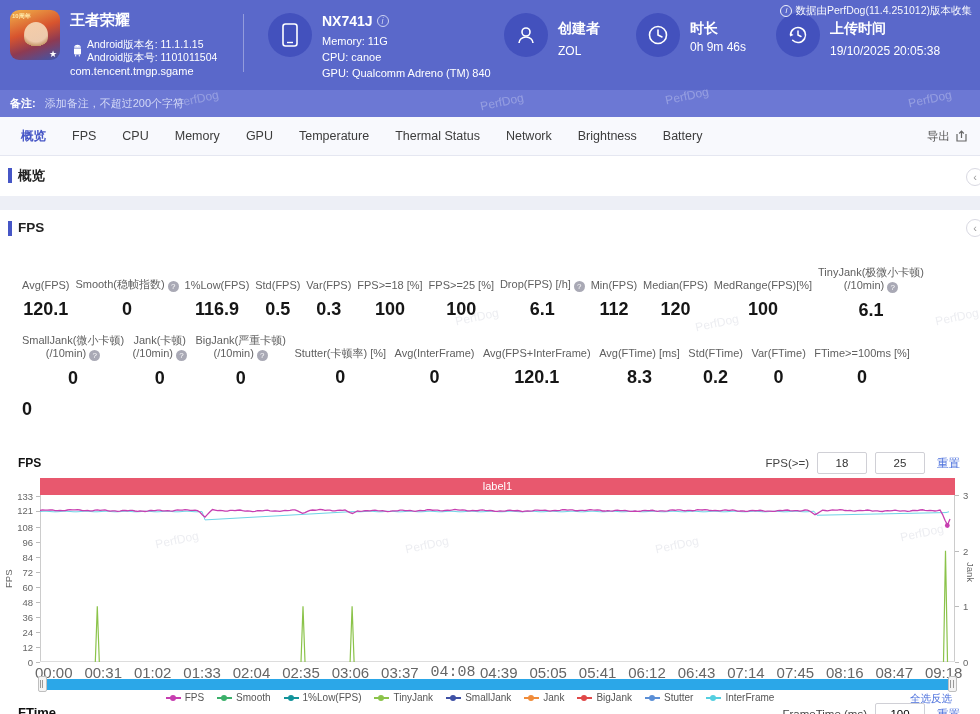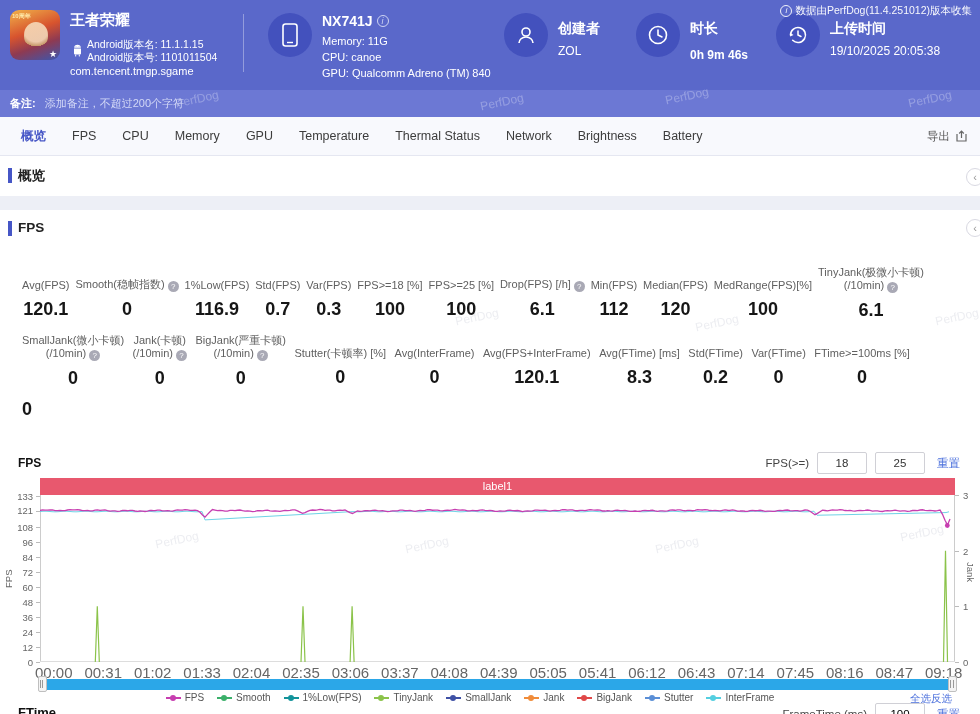--- a/index.html
+++ b/index.html
@@ -152,21 +152,21 @@
     <div class="blk-label" style="left:558px;top:20px;">创建者</div>
     <div class="blk-value" style="left:558px;top:44px;">ZOL</div>
 
     <div class="hcircle" style="left:636px;top:13px;">
       <svg width="22" height="22" viewBox="0 0 22 22">
         <circle cx="11" cy="11" r="8.5" fill="none" stroke="#fff" stroke-width="1.6"></circle>
         <path d="M11 6 v5 l4 2" fill="none" stroke="#fff" stroke-width="1.6" stroke-linecap="round"></path>
       </svg>
     </div>
     <div class="blk-label" style="left:690px;top:20px;">时长</div>
-    <div class="blk-value" style="left:690px;top:48px;font-weight:bold;">0h 9m 46s</div>
+    <div class="blk-value" style="left:690px;top:40px;">0h 9m 46s</div>
 
     <div class="hcircle" style="left:776px;top:13px;">
       <svg width="22" height="22" viewBox="0 0 22 22">
         <path d="M3.5 11 a7.5 7.5 0 1 1 2.2 5.3" fill="none" stroke="#fff" stroke-width="1.6" stroke-linecap="round"></path>
         <path d="M3 12.5 l0.5 -3.5 3 2" fill="#fff"></path>
         <path d="M11 7 v4 l3 1.5" fill="none" stroke="#fff" stroke-width="1.5" stroke-linecap="round"></path>
       </svg>
     </div>
     <div class="blk-label" style="left:830px;top:20px;">上传时间</div>
     <div class="blk-value" style="left:830px;top:44px;">19/10/2025 20:05:38</div>
@@ -229,21 +229,21 @@
         <div class="stat">
           <div class="slabel">
             <span>1%Low(FPS)</span>
           </div>
           <div class="sval">116.9</div>
         </div>
         <div class="stat">
           <div class="slabel">
             <span>Std(FPS)</span>
           </div>
-          <div class="sval">0.7</div>
+          <div class="sval">0.5</div>
         </div>
         <div class="stat">
           <div class="slabel">
             <span>Var(FPS)</span>
           </div>
           <div class="sval">0.3</div>
         </div>
         <div class="stat">
           <div class="slabel">
             <span>FPS&gt;=18 [%]</span>
@@ -425,21 +425,21 @@
   </div>
   <div class="xlabels" id="xlabels">
       <span style="left: -5px;">00:00</span>
       <span style="left: 44.44px;">00:31</span>
       <span style="left: 93.88px;">01:02</span>
       <span style="left: 143.32px;">01:33</span>
       <span style="left: 192.76px;">02:04</span>
       <span style="left: 242.2px;">02:35</span>
       <span style="left: 291.64px;">03:06</span>
       <span style="left: 341.08px;">03:37</span>
-      <span style="left: 390.52px;">04:08</span>
+      <span style="left: 390.52px; font-family: Liberation Mono, monospace;">04:08</span>
       <span style="left: 439.96px;">04:39</span>
       <span style="left: 489.4px;">05:05</span>
       <span style="left: 538.84px;">05:41</span>
       <span style="left: 588.28px;">06:12</span>
       <span style="left: 637.72px;">06:43</span>
       <span style="left: 687.16px;">07:14</span>
       <span style="left: 736.6px;">07:45</span>
       <span style="left: 786.04px;">08:16</span>
       <span style="left: 835.48px;">08:47</span>
       <span style="left: 884.92px;">09:18</span>

